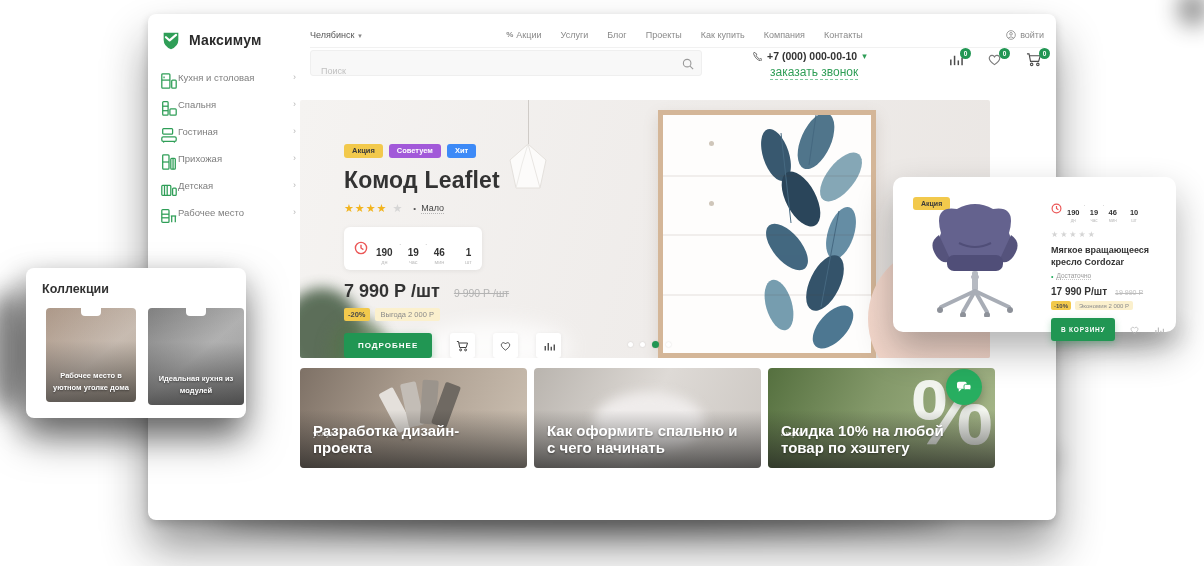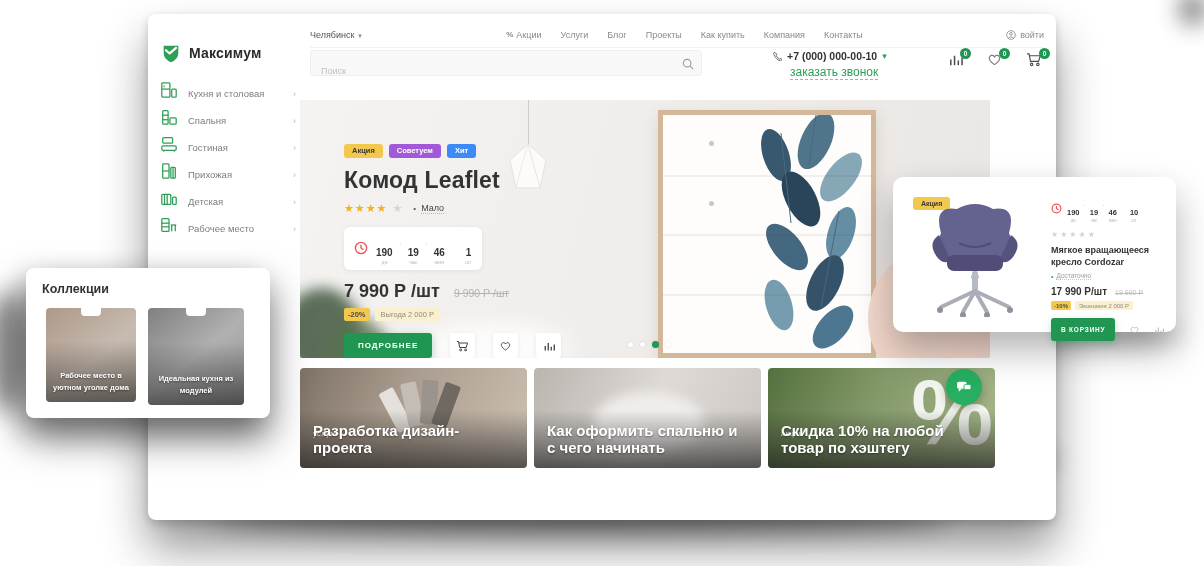--- a/index.html
+++ b/index.html
@@ -9,24 +9,24 @@
 
   
   .blob { position:absolute; background:#1a1a1a; border-radius:50%; filter:blur(11px); opacity:.45; }
 
   
   .main-card { position:absolute; left:148px; top:14px; width:908px; height:506px;
     background:#fff; border-radius:8px;
     box-shadow:0 28px 45px rgba(20,20,20,.45), 0 4px 10px rgba(0,0,0,.18); }
 
   
-  .logo { position:absolute; left:12px; top:28px; display:flex; align-items:center; gap:7px; cursor:pointer; }
+  .logo { position:absolute; left:12px; top:15px; display:flex; align-items:center; gap:7px; cursor:pointer; }
   .logo-text { font-size:14px; font-weight:700; color:#2b2b2b; letter-spacing:.2px; }
   .cats { position:absolute; left:12px; top:58px; width:136px; }
-  .cat { display:flex; align-items:flex-end; gap:10px; height:27px; cursor:pointer; }
+  .cat { display:flex; align-items:flex-start; height:27px; cursor:pointer; }
   .cat-label { font-size:9.5px; color:#7d7d7d; flex:1; }
   .cat-chev { font-size:9px; color:#b5b5b5; }
 
   
   .topbar { position:absolute; left:162px; top:8px; right:12px; height:26px;
     display:flex; align-items:center; border-bottom:1px solid #f1f1f1; }
   .city { font-size:9px; color:#555; cursor:pointer; white-space:nowrap; }
   .city .caret { font-size:6px; color:#888; }
   .topnav { flex:1; display:flex; justify-content:center; gap:19px; }
   .nav-item { font-size:9px; color:#8a8a8a; text-decoration:none; cursor:pointer; display:flex; align-items:center; gap:3px; white-space:nowrap;}
@@ -34,21 +34,21 @@
   .login { font-size:9px; color:#8a8a8a; cursor:pointer; display:flex; align-items:center; gap:4px; }
 
   
   .searchrow { position:absolute; left:162px; top:36px; right:12px; height:30px; }
   .search-wrap { position:absolute; left:0; top:0; width:392px; height:26px; }
   .search-input { width:100%; height:100%; background:#f8f8f8; border:1px solid #efefef;
     border-radius:3px; padding:16px 28px 0 10px; font-size:9px; color:#444; outline:none;
     font-family:"Liberation Sans", sans-serif;}
   .search-input::placeholder { color:#c0c0c0; }
   .search-ico { position:absolute; right:8px; top:6px; cursor:pointer; }
-  .phone-block { position:absolute; left:462px; top:0; cursor:pointer; }
+  .phone-block { position:absolute; left:442px; top:0; cursor:pointer; }
   .phone-line { display:flex; align-items:center; gap:5px; }
   .phone-num { font-size:10.5px; font-weight:700; color:#333; white-space:nowrap; }
   .phone-dot { font-size:9px; color:#2f9e57; }
   .callback { margin-left:18px; font-size:12px; color:#2f9e57; border-bottom:1px dashed #7fc89e;
     display:inline-block; margin-top:2px; cursor:pointer; }
   .actions { position:absolute; right:2px; top:2px; display:flex; gap:24px; }
   .act { position:relative; cursor:pointer; }
   .act-badge { position:absolute; right:-8px; top:-4px; min-width:11px; height:11px; border-radius:6px;
     background:#219653; color:#fff; font-size:6.5px; font-weight:700;
     display:flex; align-items:center; justify-content:center; padding:0 2px; }
@@ -117,21 +117,21 @@
   .bcard2 { left:386px; background:linear-gradient(115deg,#b9b4ae 0%,#dedad6 50%,#cbc6c1 100%); }
   .bcard3 { left:620px; background:linear-gradient(115deg,#55703f 0%,#84996a 45%,#a9b98c 100%); }
   .swatch { position:absolute; width:16px; height:44px; border-radius:2px; transform-origin:50% 90%; }
   .pct { position:absolute; right:6px; top:-8px; font-size:92px; font-weight:800;
     color:rgba(255,255,255,.88); letter-spacing:-4px; }
   .chat-btn { position:absolute; right:13px; top:1px; width:36px; height:36px; border-radius:50%;
     background:#27ae60; display:flex; align-items:center; justify-content:center;
     box-shadow:0 4px 10px rgba(0,0,0,.25); cursor:pointer; }
 
   
-  .collections { position:absolute; left:26px; top:268px; width:244px; height:150px; background:#fff;
+  .collections { position:absolute; left:26px; top:268px; width:220px; height:150px; background:#fff;
     border-radius:8px; box-shadow:0 20px 38px rgba(10,10,10,.5), -8px 12px 28px rgba(10,10,10,.28); }
   .coll-title { position:absolute; left:16px; top:14px; font-size:12.5px; font-weight:600; color:#333; }
   .tile { position:absolute; top:40px; border-radius:4px; overflow:hidden; cursor:pointer; }
   .tile1 { left:20px; width:90px; height:94px; background:linear-gradient(140deg,#c2ab99 0%,#e0d2c6 55%,#cdbfae 100%); }
   .tile2 { left:122px; width:96px; height:97px; background:linear-gradient(140deg,#8f8f8f 0%,#c6c6c6 50%,#a8a8a8 100%); }
   .tile .toverlay { position:absolute; inset:0; background:linear-gradient(to top, rgba(20,20,20,.62), rgba(20,20,20,.12) 65%); }
   .tile .notch { position:absolute; left:50%; top:0; transform:translateX(-50%); width:20px; height:8px;
     background:#fff; border-radius:0 0 4px 4px; }
   .tile .ttitle { position:absolute; left:6px; right:6px; bottom:8px; font-size:7.5px; font-weight:700;
     color:#fff; text-align:center; line-height:1.6; text-shadow:0 1px 2px rgba(0,0,0,.5); }

